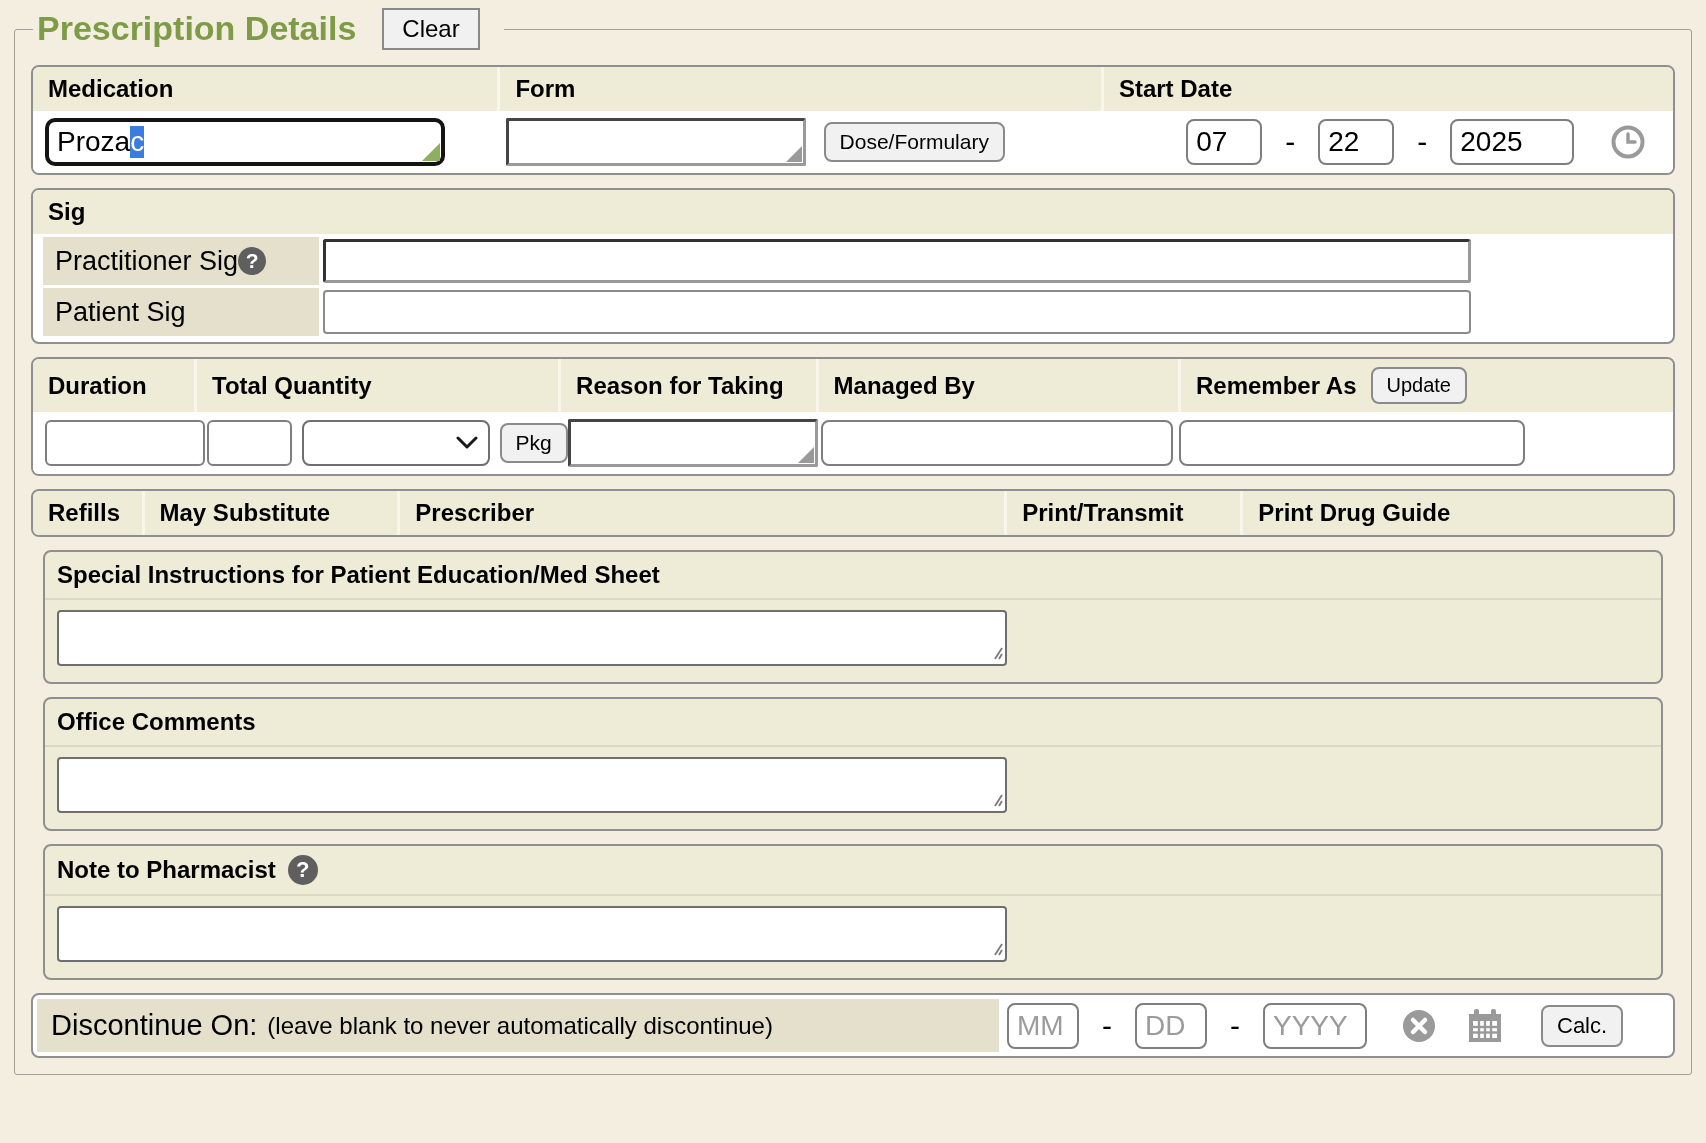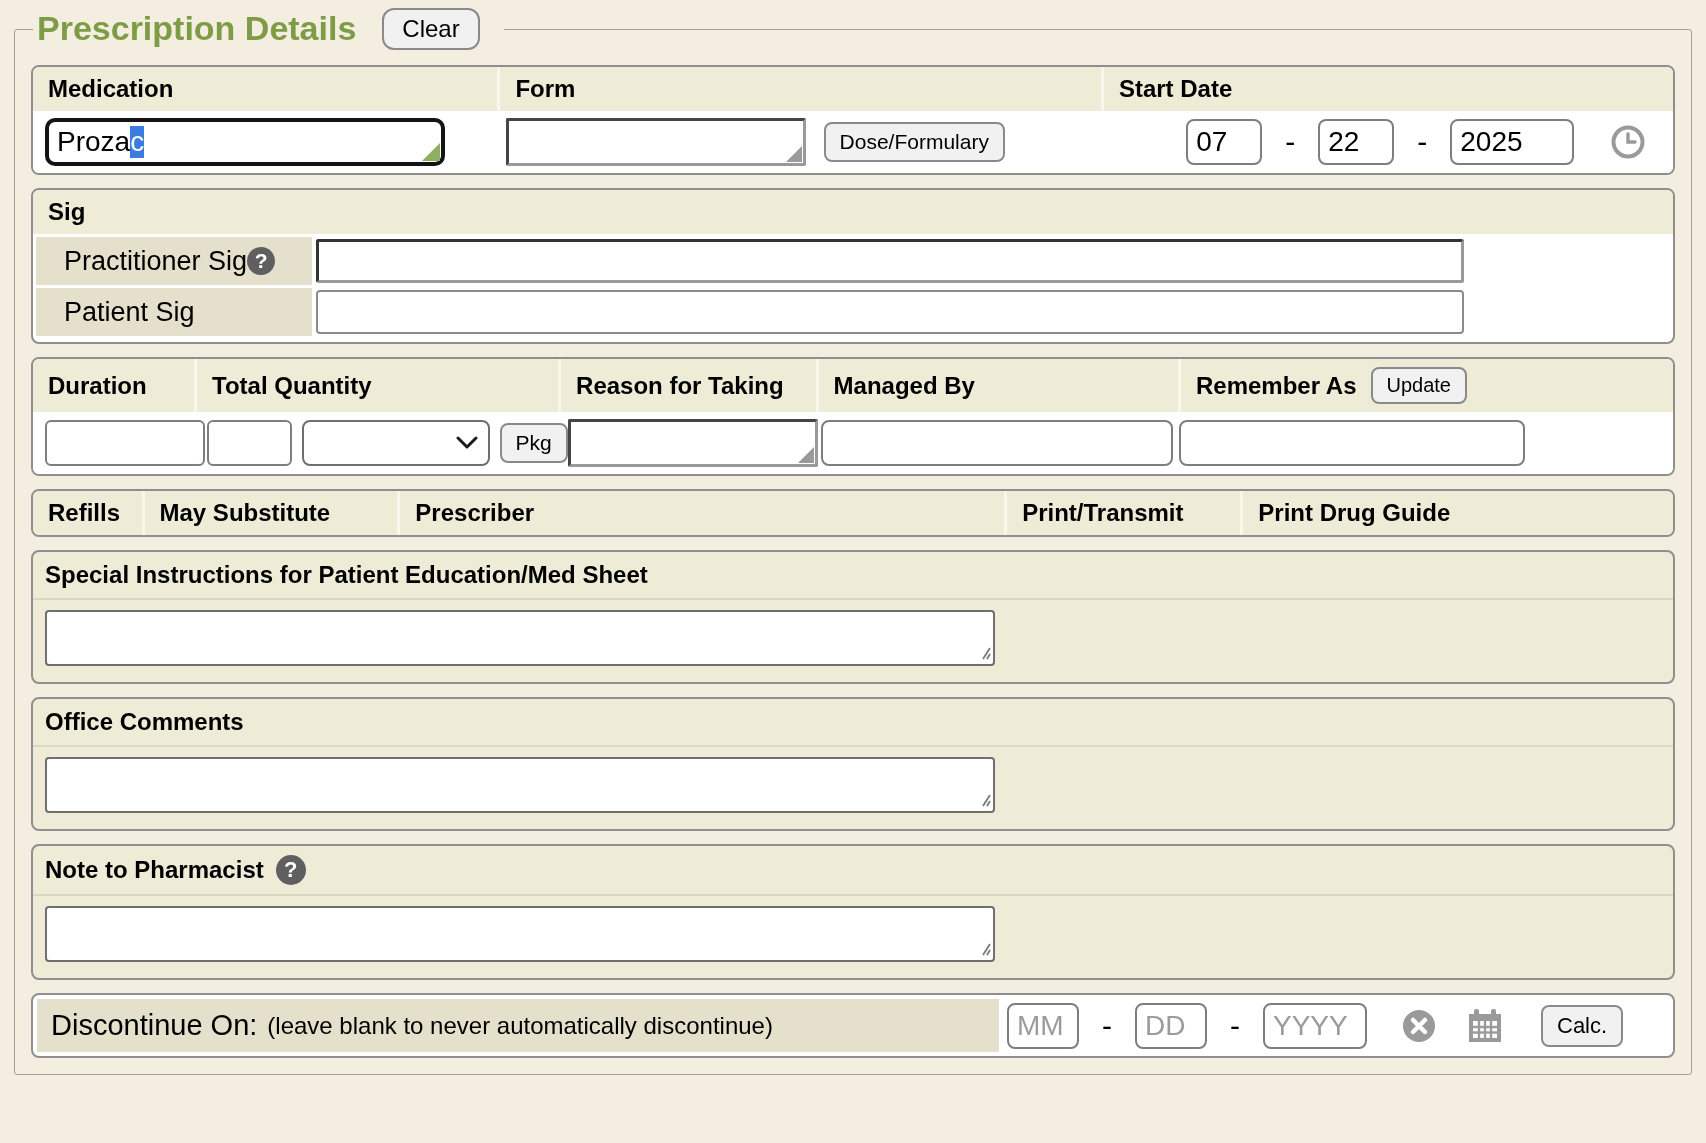--- a/index.html
+++ b/index.html
@@ -18,21 +18,21 @@
   }
   legend.rx-legend {
     display:flex; align-items:center; gap:26px;
     padding:0 24px 0 4px; margin-left:2px;
   }
   .page-title { color:#7d9c45; font-size:34px; font-weight:bold; line-height:1.1; }
   button, .btn {
     font-family:"Liberation Sans", sans-serif;
     background:#f1f1f1;
     border:2px solid #8a8a8a;
-    border-radius:12px;
+    border-radius:0;
     color:#000;
     cursor:pointer;
   }
   .clear-btn { font-size:24px; padding:5px 18px; }
 
   
   .box {
     border:2px solid #8f8f8f;
     border-radius:8px;
     background:#fff;
@@ -104,21 +104,22 @@
   .date-inp { width:76px; border-radius:8px; }
   .date-sep { font-size:30px; margin:0 3px; }
 
   
   .sig-row { display:flex; align-items:stretch; margin:3px; gap:4px; }
   .sig-label {
     flex:0 0 276px;
     background:#e4e0cb;
     font-size:27px;
     display:flex; align-items:center;
-    padding:8px 28px;
+    padding:8px 12px;
+    margin-left:7px;
   }
   .sig-input-wrap { display:flex; align-items:center; padding:2px 0; }
   .sig-inp-focus {
     width:1148px; height:44px; font-size:27px;
     border:3px solid #333;
     border-bottom-color:#999; border-right-color:#999;
     border-radius:3px; padding:0 8px;
     font-family:"Liberation Sans", sans-serif;
   }
   .sig-inp {
@@ -158,21 +159,21 @@
     width:28px; height:28px; border:2px solid #8a8a8a; border-radius:6px;
     background:#fff; display:flex; align-items:center; justify-content:center; flex:none;
   }
   .checkbox.checked { background:#3b76dd; border-color:#3b76dd; }
   .checkbox.checked::after { content:"✓"; color:#fff; font-size:22px; font-weight:bold; }
   .radio-label { font-size:28px; margin:0 26px 0 6px; }
 
   
   .beige-box {
     border:2px solid #8f8f8f; border-radius:8px;
-    background:#eeebd7; margin:13px 0; overflow:hidden;
+    background:#eeebd7; margin:13px 12px; overflow:hidden;
   }
   .beige-header {
     font-weight:bold; font-size:24px; padding:9px 12px;
     border-bottom:2px solid #dcd8c0;
     display:flex; align-items:center; gap:12px;
   }
   .ta-wrap { position:relative; width:950px; margin:10px 12px 16px 12px; }
   .ta {
     width:950px; height:56px; resize:none;
     border:2px solid #6f6f6f; border-radius:4px;

